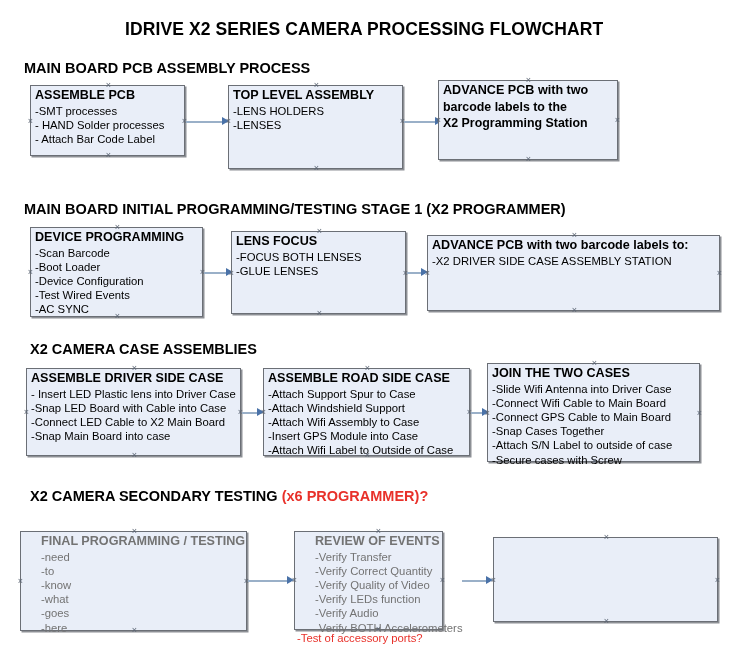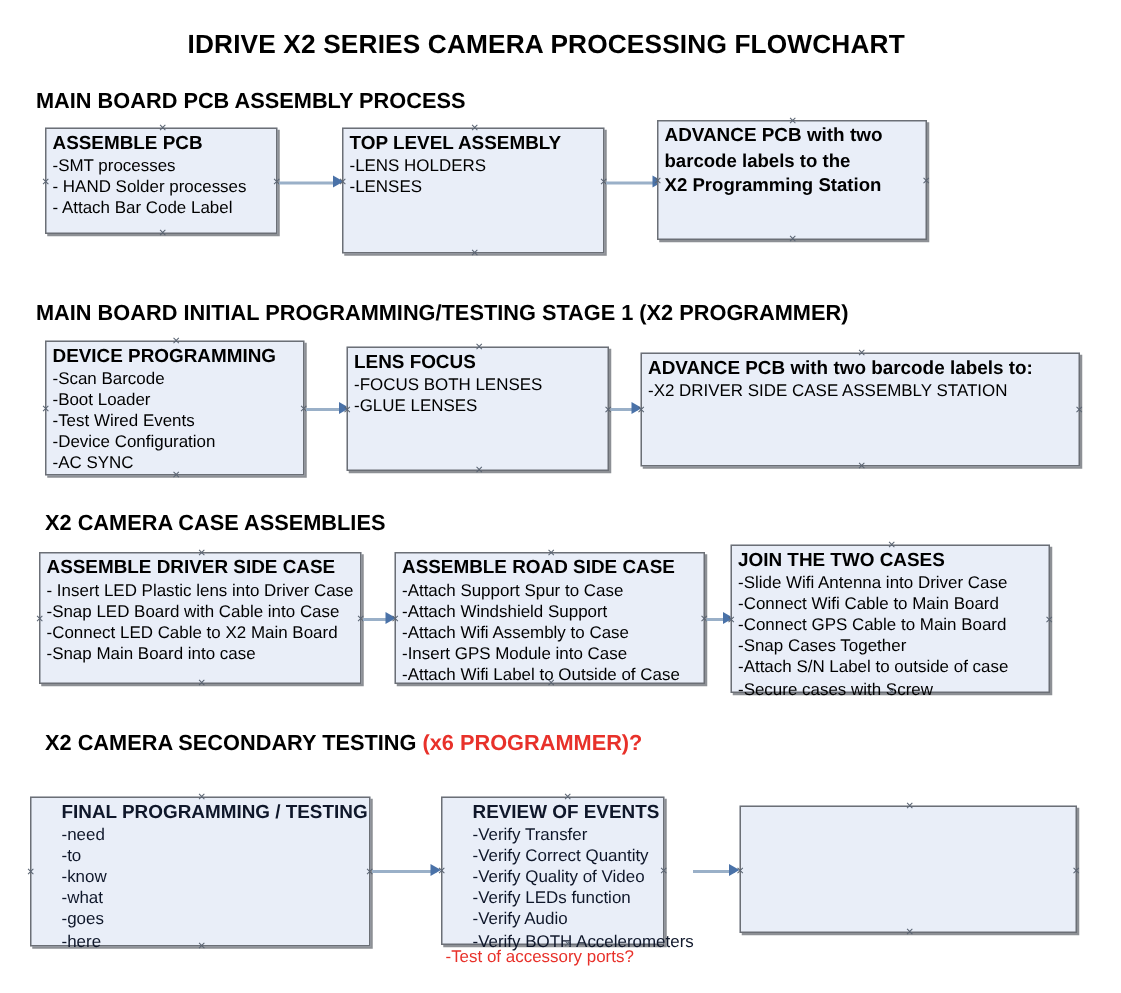--- a/index.html
+++ b/index.html
@@ -44,21 +44,21 @@
     font-size:12.6px;font-weight:bold;
     line-height:15.5px;
     white-space:nowrap;
   }
   .node .ln{
     font-size:11.3px;
     line-height:14.2px;
     white-space:nowrap;
   }
   .node.bold-body .ln{font-weight:bold;font-size:12.4px;line-height:16px;}
-  .node.red .hdr,.node.red .ln{color:#0f172a;padding-left:16px;}
+  .node.red .hdr,.node.red .ln{color:#737373;padding-left:16px;}
 
   
   .overflow-line{
     position:absolute;
     font-size:11.3px;line-height:14.2px;
     color:#e8312a;white-space:nowrap;
   }
 
   
   .conn{position:absolute;height:2px;background:#9ab0c8;}
@@ -129,22 +129,22 @@
     <span class="handle" style="left:86px;bottom:-4px;"></span>
   </div>
 
   <div class="section-title" style="left:24px;top:201px;">MAIN BOARD INITIAL PROGRAMMING/TESTING STAGE 1 (X2 PROGRAMMER)</div>
 
   <div class="node" style="left:30px;top:227px;width:173px;height:90px;">
     <div class="inner">
       <div class="hdr">DEVICE PROGRAMMING</div>
       <div class="ln">-Scan Barcode</div>
       <div class="ln">-Boot Loader</div>
+      <div class="ln">-Device Configuration</div>
       <div class="ln">-Test Wired Events</div>
-      <div class="ln">-Device Configuration</div>
       <div class="ln">-AC SYNC</div>
     </div>
     <span class="handle" style="left:-4px;top:41px;"></span>
     <span class="handle" style="right:-4px;top:41px;"></span>
     <span class="handle" style="left:83px;top:-4px;"></span>
     <span class="handle" style="left:83px;bottom:-4px;"></span>
   </div>
 
   <div class="conn" style="left:204px;top:272px;width:24px;"></div>
   <div class="arrow" style="left:226px;top:268px;"></div>

